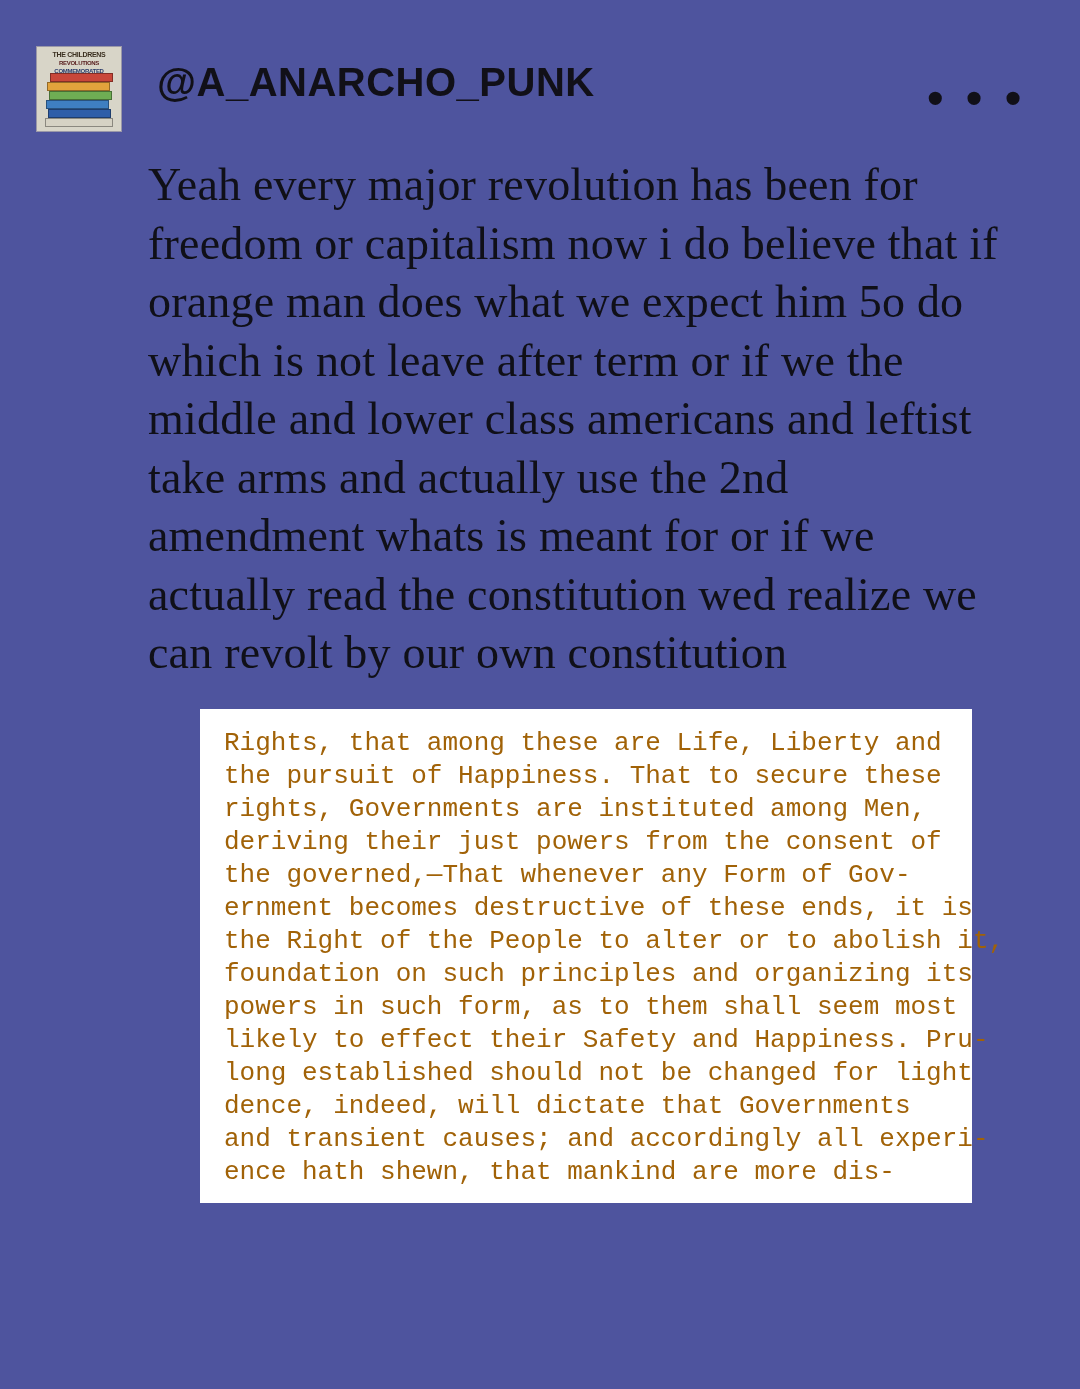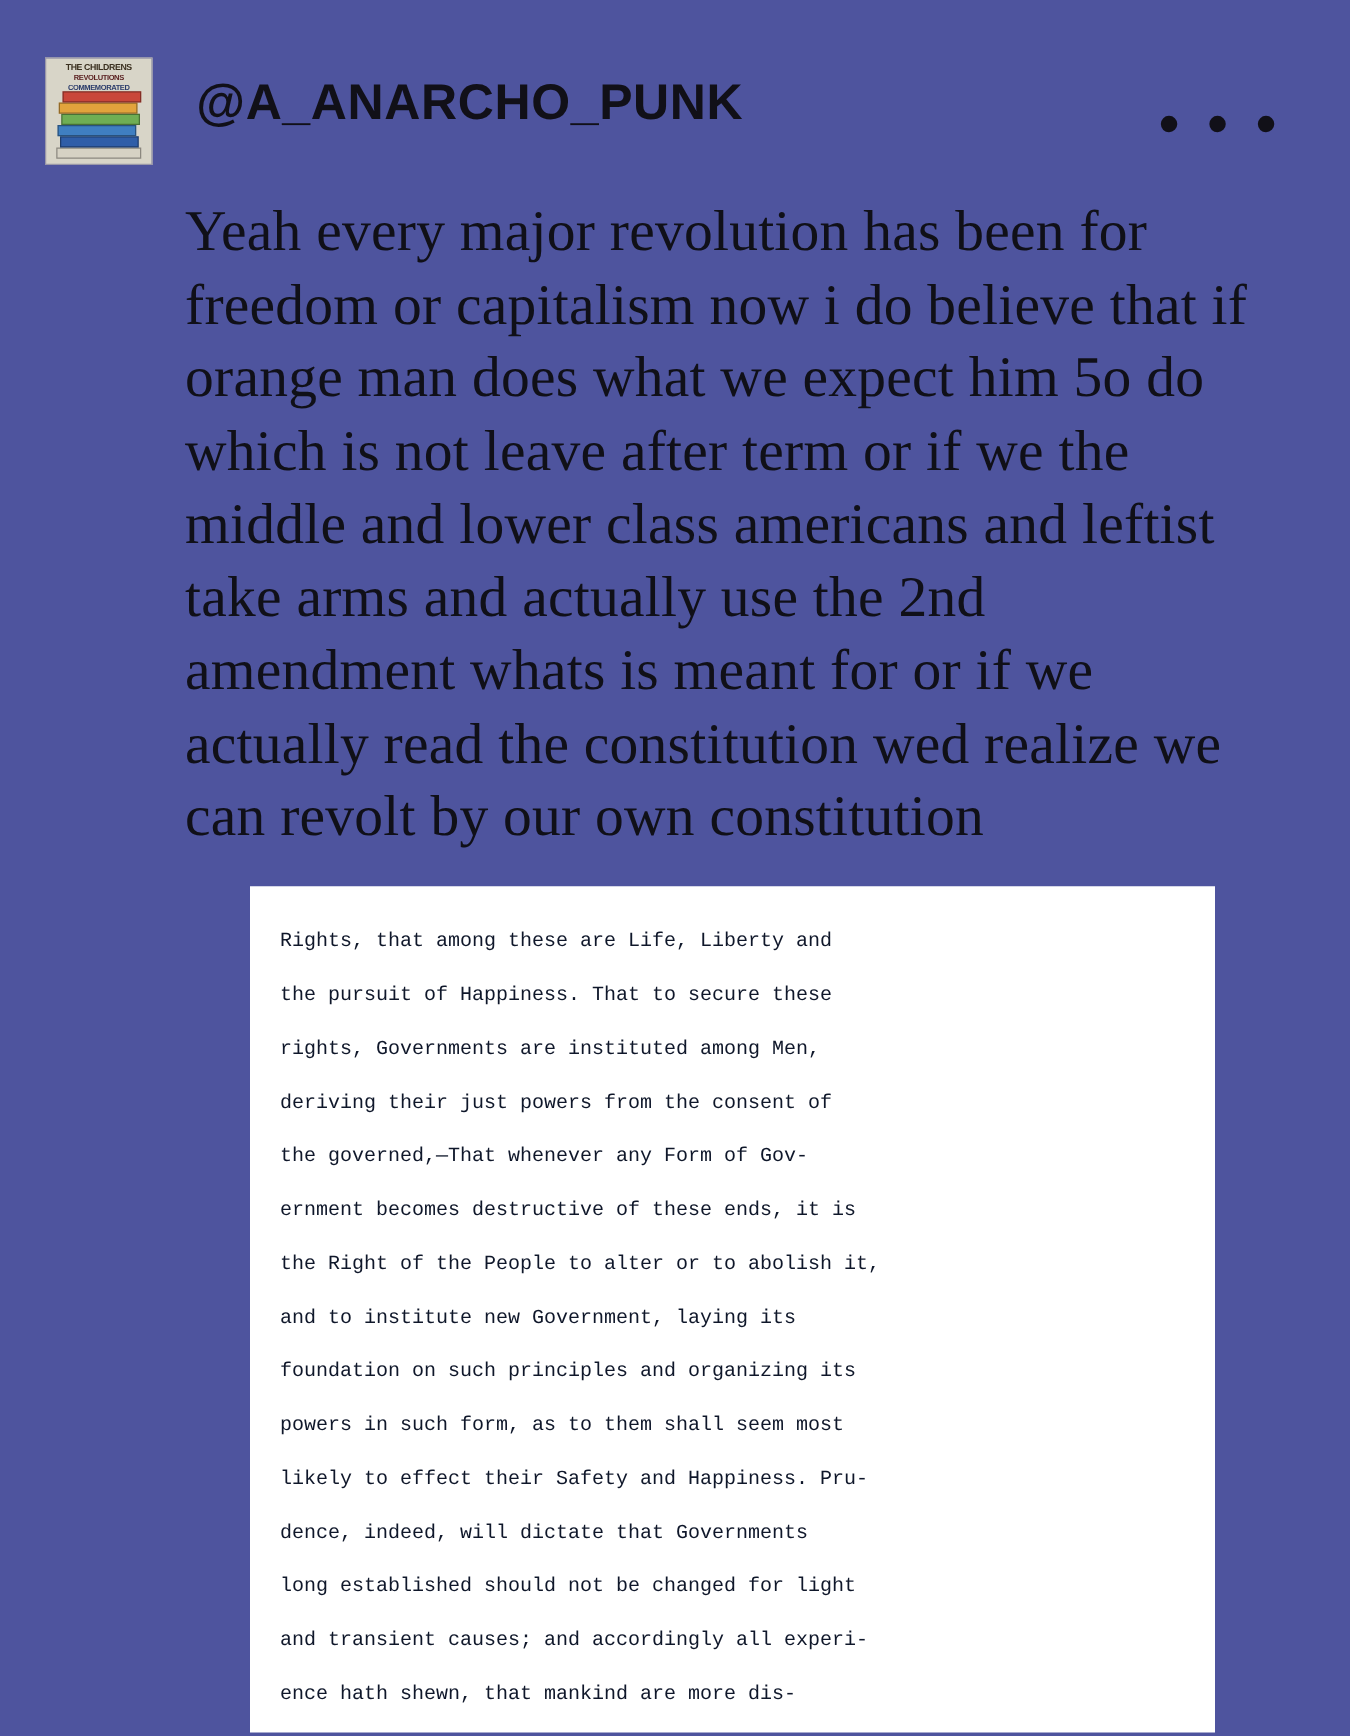--- a/index.html
+++ b/index.html
@@ -131,27 +131,26 @@
     margin-right: 72px;
     flex: 0 0 auto;
   }
   .attachment {
     background: #ffffff;
     padding: 18px 24px 14px 24px;
     box-sizing: border-box;
   }
   .att-line {
     font-family: "Liberation Mono", monospace;
-    font-size: 16px;
+    font-size: 26px;
     line-height: 33px;
-    color: #0f172a;
+    color: #a16207;
     text-align: justify;
     white-space: nowrap;
     letter-spacing: 0px;
-    margin-top: 10px;
   }
   .footer-row {
     position: absolute;
     left: 36px;
     right: 36px;
     bottom: 22px;
     display: flex;
     align-items: center;
   }
   .timestamp {
@@ -213,25 +212,24 @@
 
   <div class="attachment-wrap">
     <div class="attachment">
       <div class="att-line">Rights, that among these are Life, Liberty and</div>
       <div class="att-line">the pursuit of Happiness. That to secure these</div>
       <div class="att-line">rights, Governments are instituted among Men,</div>
       <div class="att-line">deriving their just powers from the consent of</div>
       <div class="att-line">the governed,—That whenever any Form of Gov-</div>
       <div class="att-line">ernment becomes destructive of these ends, it is</div>
       <div class="att-line">the Right of the People to alter or to abolish it,</div>
-      <div class="att-line">and to institute new Government, laying its</div>
       <div class="att-line">foundation on such principles and organizing its</div>
       <div class="att-line">powers in such form, as to them shall seem most</div>
       <div class="att-line">likely to effect their Safety and Happiness. Pru-</div>
+      <div class="att-line">long established should not be changed for light</div>
       <div class="att-line">dence, indeed, will dictate that Governments</div>
-      <div class="att-line">long established should not be changed for light</div>
       <div class="att-line">and transient causes; and accordingly all experi-</div>
       <div class="att-line">ence hath shewn, that mankind are more dis-</div>
     </div>
   </div>
 
 
 </div>
 
 </body></html>

